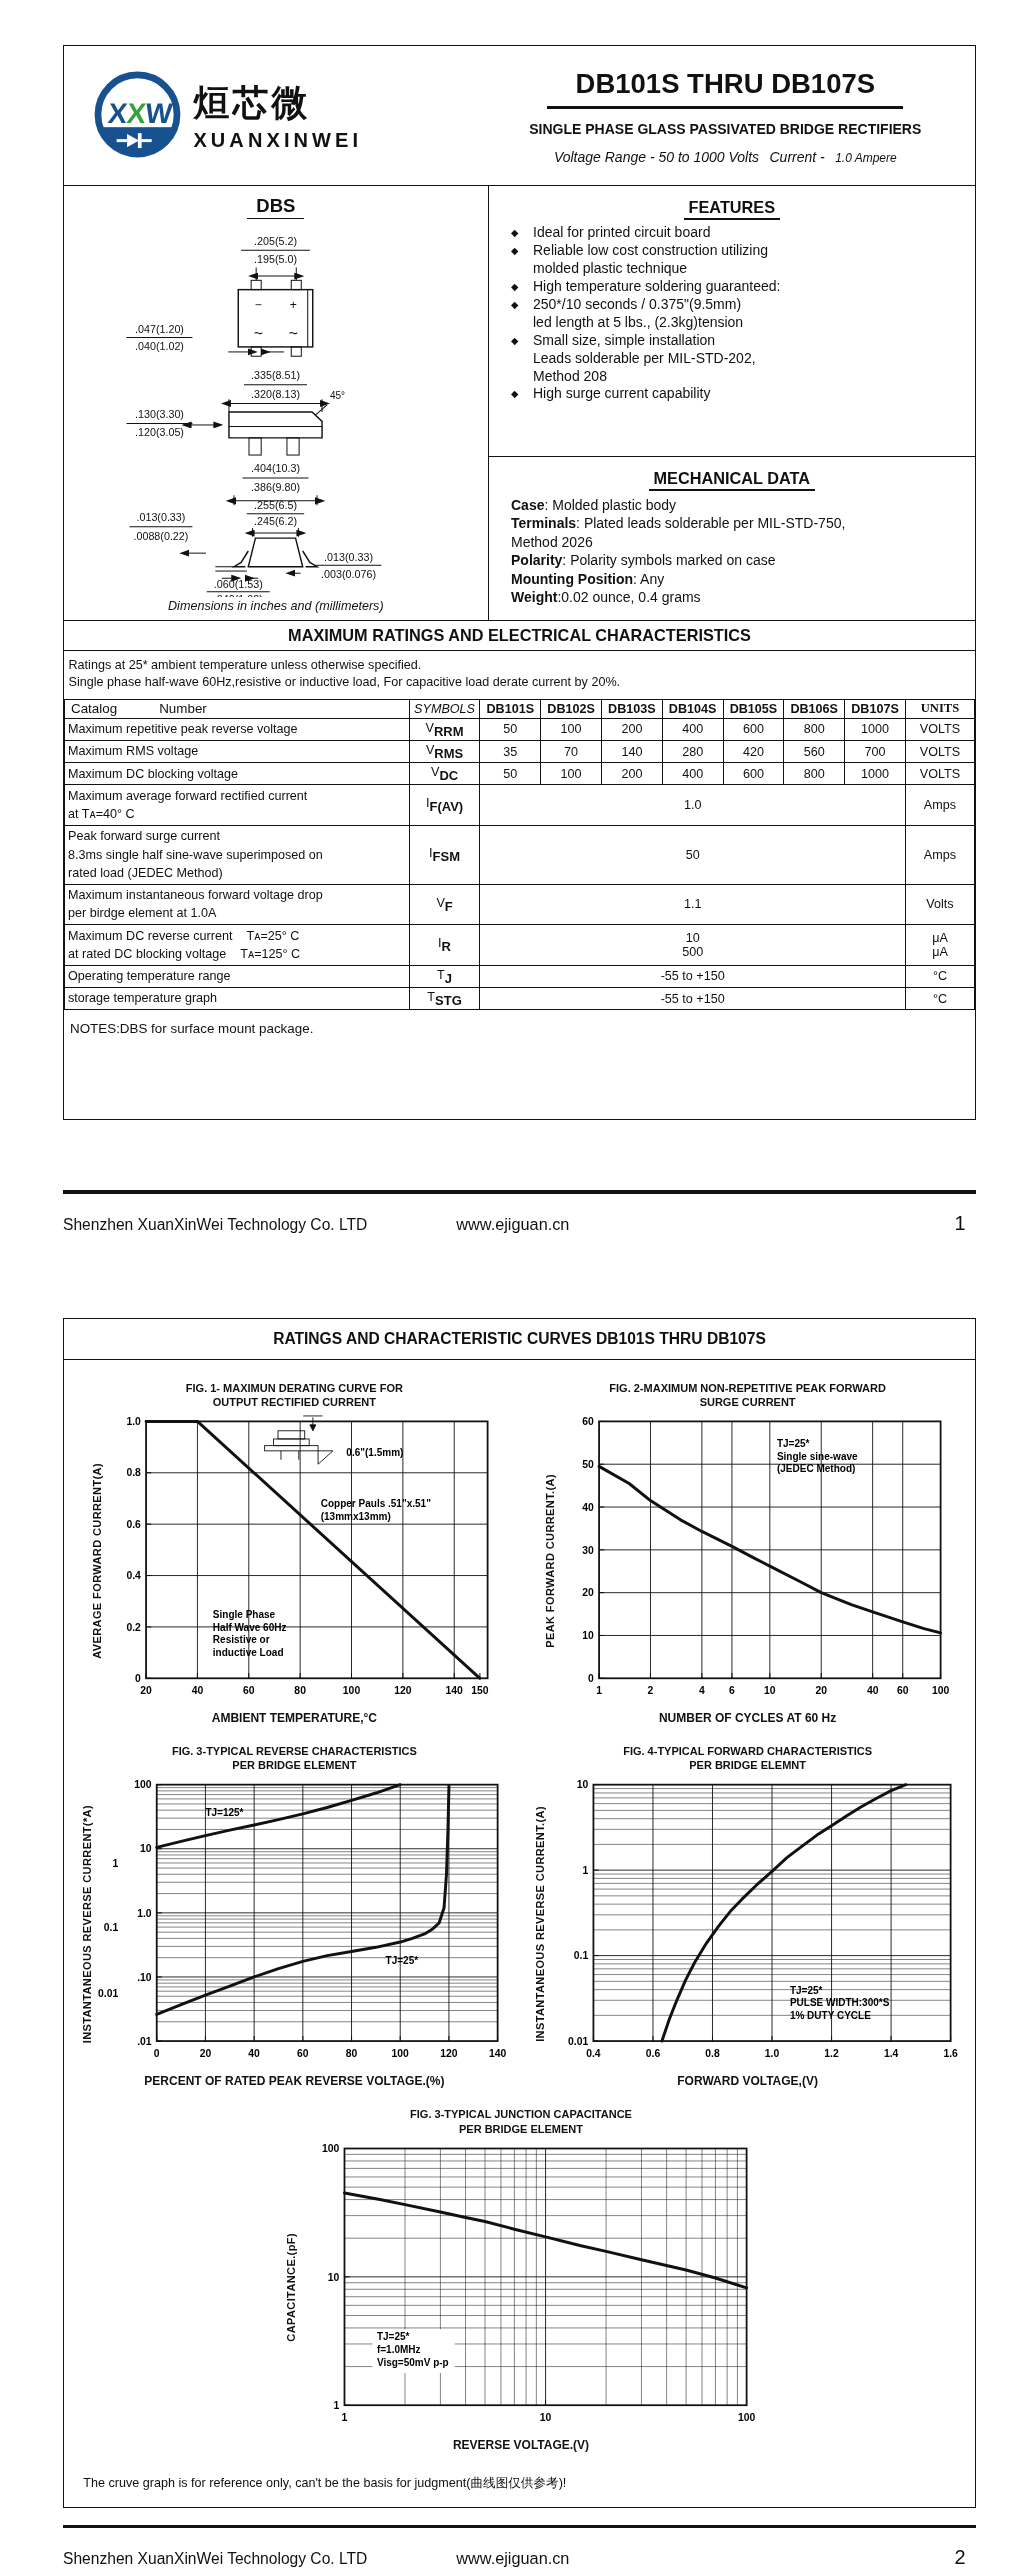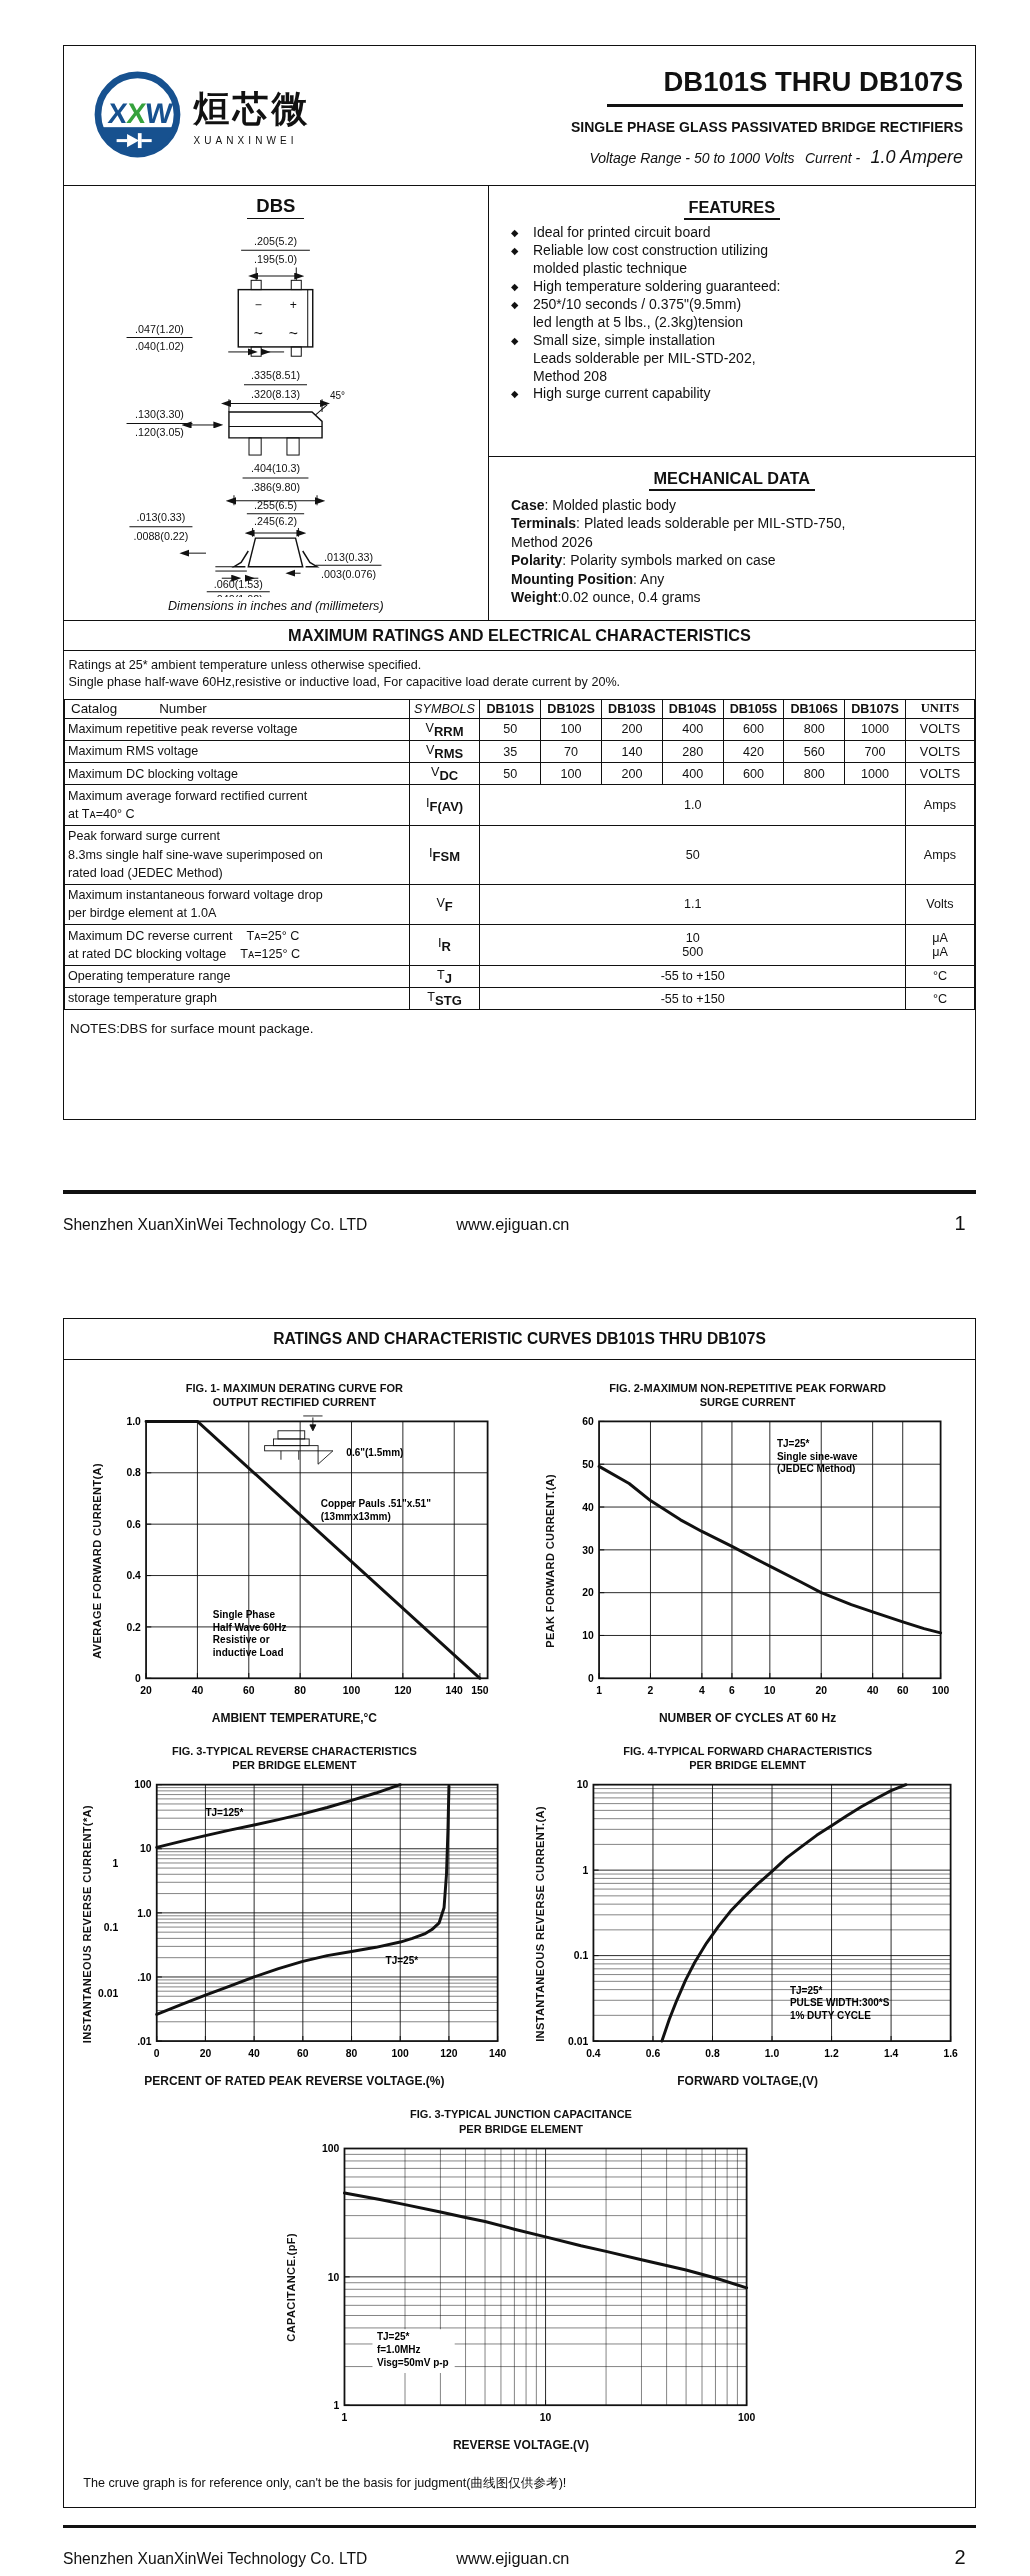--- a/index.html
+++ b/index.html
@@ -3,27 +3,27 @@
 <meta charset="utf-8">
 <style>
   html,body{margin:0;padding:0;background:#fff;}
   body{width:1031px;min-height:2576px;font-family:"Liberation Sans",sans-serif;color:#111;position:relative;}
   .pagebox{margin-left:63px;width:913px;border:1.5px solid #111;box-sizing:border-box;background:#fff;}
   
   .p1{margin-top:45px;}
   .hdr{display:flex;min-height:139px;}
   .hdr-left{width:46.5%;display:flex;align-items:center;padding-left:28px;box-sizing:border-box;gap:10.4px;}
   .logo-cn{font-size:36px;font-weight:bold;letter-spacing:3px;font-family:"DejaVu Sans",sans-serif;}
-  .logo-rom{font-size:10px;font-weight:normal;letter-spacing:4.1px;margin-top:1px;}
-  .hdr-right{flex:1;display:flex;flex-direction:column;align-items:flex-end;justify-content:center;padding:7.4px 12px 4.5px 0;}
+  .logo-rom{font-size:20px;font-weight:bold;letter-spacing:4.1px;margin-top:1px;}
+  .hdr-right{flex:1;display:flex;flex-direction:column;align-items:center;justify-content:center;padding:7.4px 12px 4.5px 0;}
   .big-title{font-size:27.5px;font-weight:800;letter-spacing:0px;}
   .title-rule{height:3px;background:#111;width:356px;margin:6px 0 12px 0;}
   .subtitle{font-size:14px;font-weight:bold;}
   .vr-line{font-style:italic;font-size:14px;margin-top:12px;display:flex;gap:10.4px;align-items:baseline;}
-  .vr-line .amp{font-size:18px;}
+  .vr-line .amp{font-size:12px;}
   
   .mid{display:flex;border-top:1.5px solid #111;}
   .dbs-panel{width:46.5%;box-sizing:border-box;padding-top:6px;}
   .dbs-title{text-align:center;font-size:18.5px;font-weight:800;margin-top:3px;}
   .dbs-title span{border-bottom:1.5px solid #111;padding:0 9px 1.5px 9px;}
   .dbs-svg{display:block;margin:3px auto 0 auto;}
   .dbs-cap{text-align:center;font-style:italic;font-size:12.6px;margin:1.5px 0 7.4px 0;}
   .right-col{flex:1;border-left:1.5px solid #111;display:flex;flex-direction:column;}
   .features{padding:7.4px 13.4px 10.4px 13.4px;border-bottom:1.5px solid #111;flex:1;}
   .sec-title{text-align:center;font-size:16.3px;font-weight:800;margin:4.5px 0 7.4px 0;}

